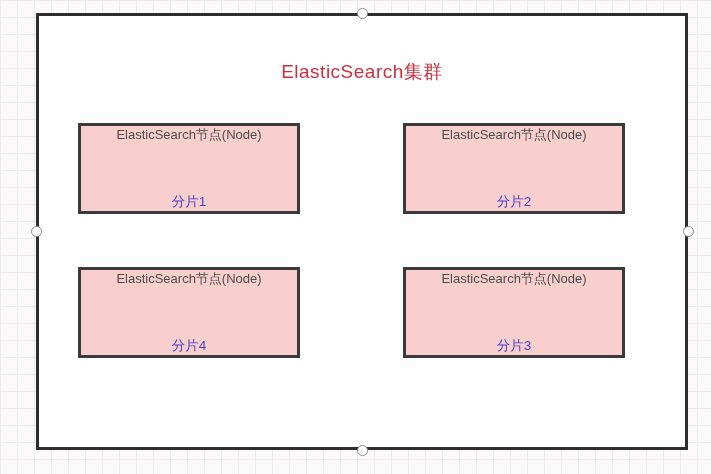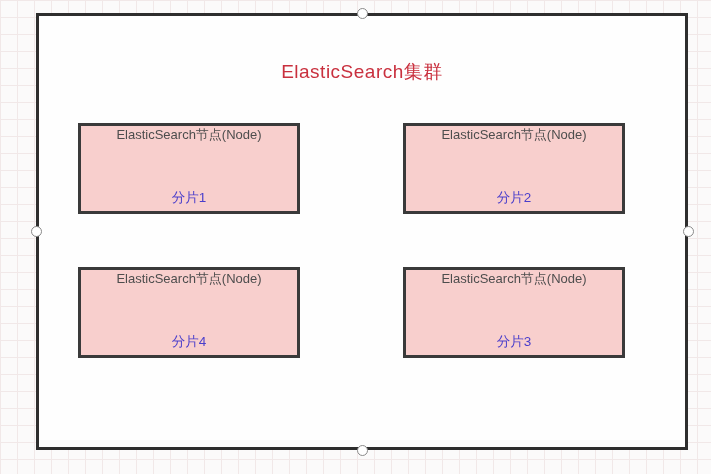--- a/index.html
+++ b/index.html
@@ -59,21 +59,21 @@
   }
 
   .node-box{
     position:absolute;
     width:222px;height:91px;
     background:var(--node_fill);
     border:3px solid var(--node_border);
     display:flex;
     flex-direction:column;
     align-items:center;
-    justify-content:flex-start;
+    justify-content:space-between;
     gap:13px;
   }
   .node-box.n1{left:78px;top:123px;}
   .node-box.n2{left:403px;top:123px;}
   .node-box.n4{left:78px;top:267px;}
   .node-box.n3{left:403px;top:267px;}
 
   .node-label{
     font-size:13px;
     color:var(--node_text);

